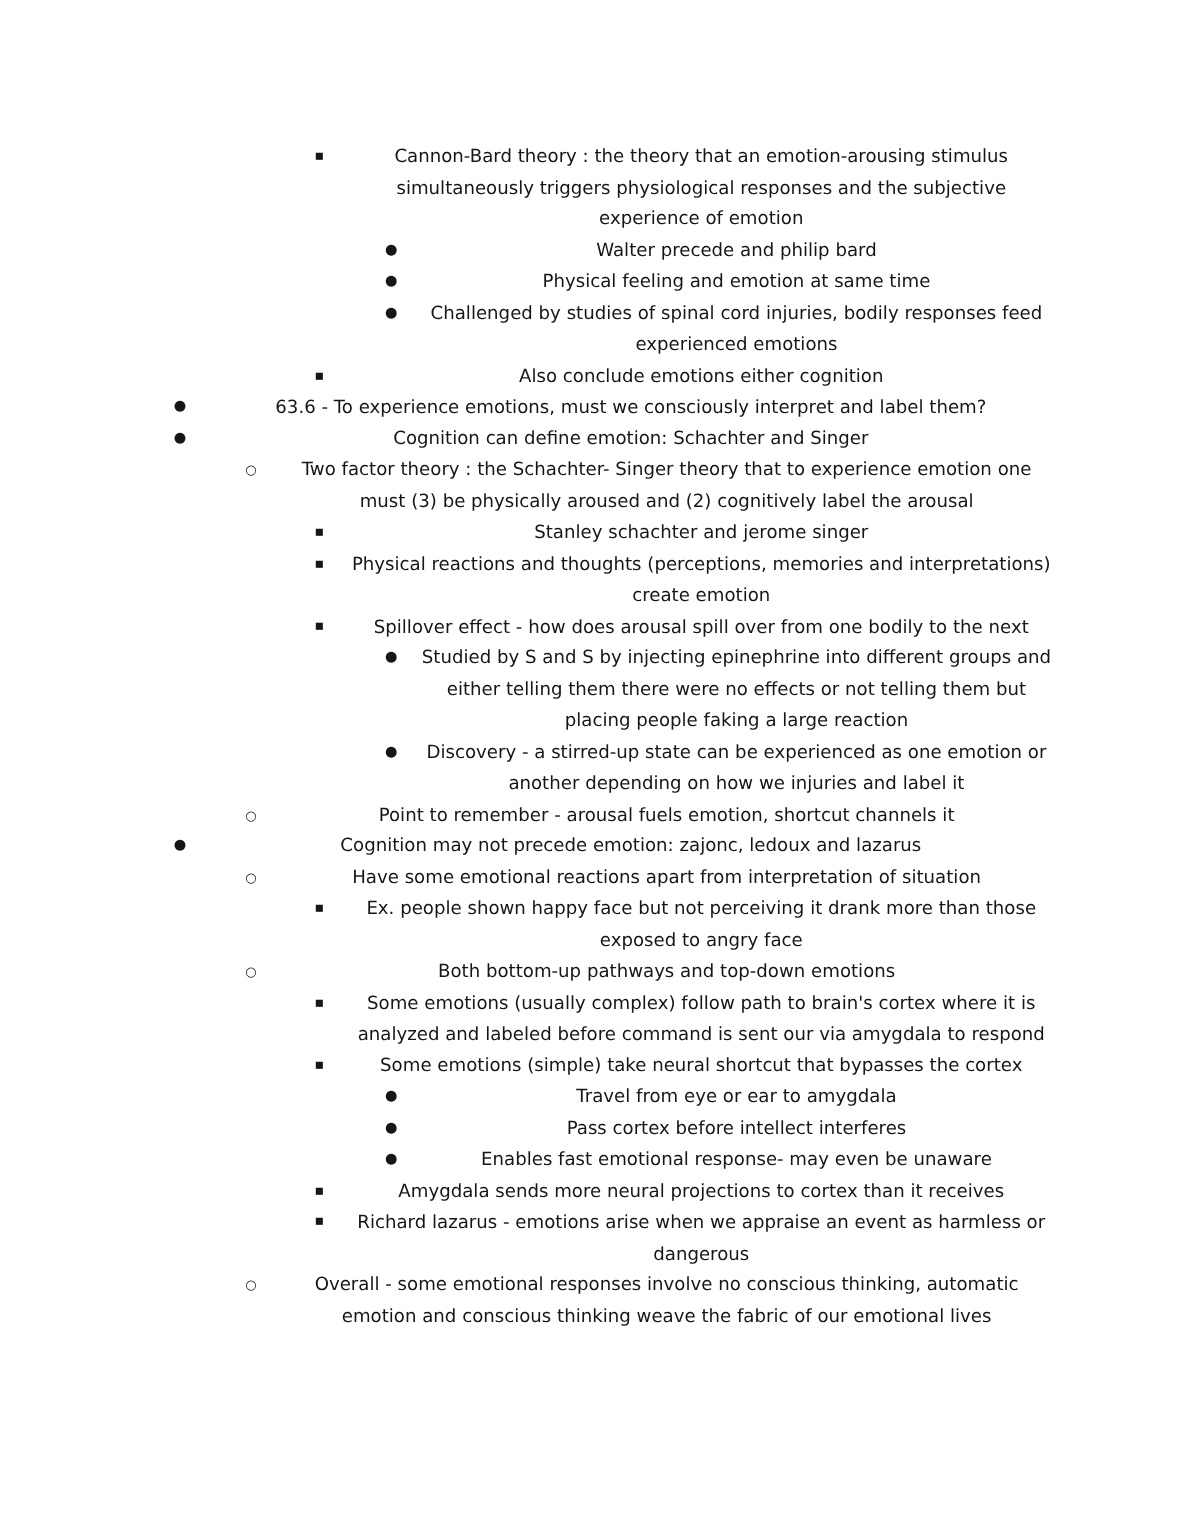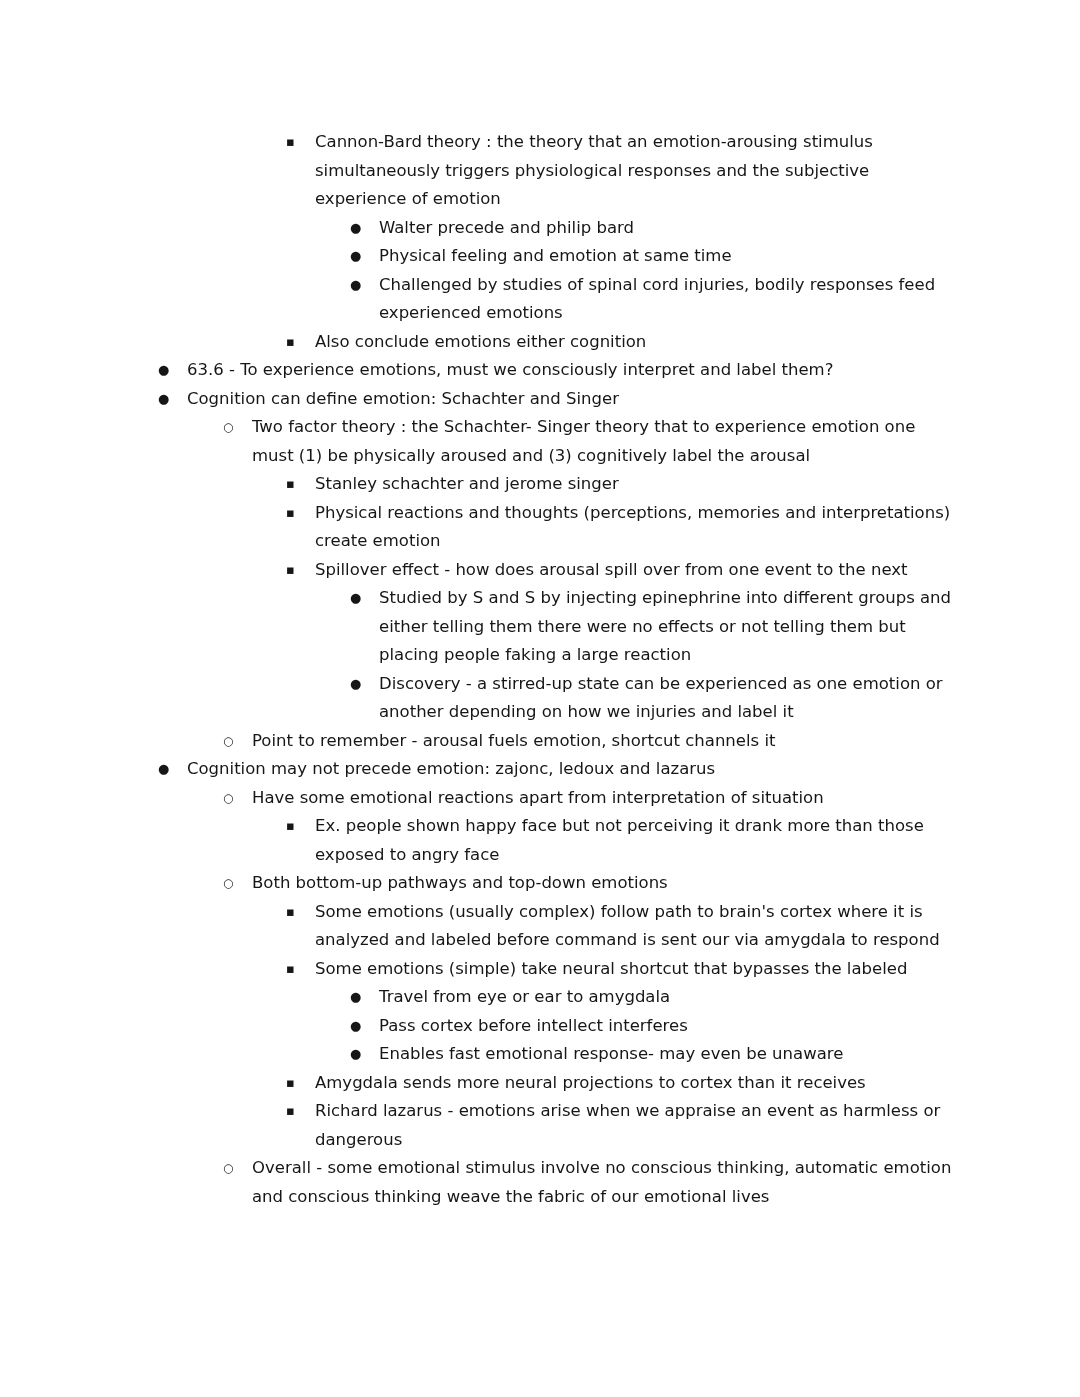--- a/index.html
+++ b/index.html
@@ -41,20 +41,21 @@
     color: #161616;
     user-select: none;
   }
   .level-1 .bullet { font-size: 13px; }
   .level-2 .bullet { font-size: 12px; }
   .level-3 .bullet { font-size: 13px; }
   .level-4 .bullet { font-size: 13px; }
   .text {
     flex: 1 1 auto;
     min-width: 0;
+    text-align: center;
   }
 </style>
 </head>
 <body>
 
 <div class="page">
   <div class="notes-list">
       <div class="item level-3">
     <span class="bullet">▪</span>
     <span class="text">Cannon-Bard theory : the theory that an emotion-arousing stimulus simultaneously triggers physiological responses and the subjective experience of emotion</span>
@@ -78,33 +79,33 @@
       <div class="item level-1">
     <span class="bullet">●</span>
     <span class="text">63.6 - To experience emotions, must we consciously interpret and label them?</span>
   </div>
       <div class="item level-1">
     <span class="bullet">●</span>
     <span class="text">Cognition can define emotion: Schachter and Singer</span>
   </div>
       <div class="item level-2">
     <span class="bullet">○</span>
-    <span class="text">Two factor theory : the Schachter- Singer theory that to experience emotion one must (1) be physically aroused and (3) cognitively label the arousal</span>
+    <span class="text">Two factor theory : the Schachter- Singer theory that to experience emotion one must (3) be physically aroused and (2) cognitively label the arousal</span>
   </div>
       <div class="item level-3">
     <span class="bullet">▪</span>
     <span class="text">Stanley schachter and jerome singer</span>
   </div>
       <div class="item level-3">
     <span class="bullet">▪</span>
     <span class="text">Physical reactions and thoughts (perceptions, memories and interpretations) create emotion</span>
   </div>
       <div class="item level-3">
     <span class="bullet">▪</span>
-    <span class="text">Spillover effect - how does arousal spill over from one event to the next</span>
+    <span class="text">Spillover effect - how does arousal spill over from one bodily to the next</span>
   </div>
       <div class="item level-4">
     <span class="bullet">●</span>
     <span class="text">Studied by S and S by injecting epinephrine into different groups and either telling them there were no effects or not telling them but placing people faking a large reaction</span>
   </div>
       <div class="item level-4">
     <span class="bullet">●</span>
     <span class="text">Discovery - a stirred-up state can be experienced as one emotion or another depending on how we injuries and label it</span>
   </div>
       <div class="item level-2">
@@ -126,21 +127,21 @@
       <div class="item level-2">
     <span class="bullet">○</span>
     <span class="text">Both bottom-up pathways and top-down emotions</span>
   </div>
       <div class="item level-3">
     <span class="bullet">▪</span>
     <span class="text">Some emotions (usually complex) follow path to brain's cortex where it is analyzed and labeled before command is sent our via amygdala to respond</span>
   </div>
       <div class="item level-3">
     <span class="bullet">▪</span>
-    <span class="text">Some emotions (simple) take neural shortcut that bypasses the labeled</span>
+    <span class="text">Some emotions (simple) take neural shortcut that bypasses the cortex</span>
   </div>
       <div class="item level-4">
     <span class="bullet">●</span>
     <span class="text">Travel from eye or ear to amygdala</span>
   </div>
       <div class="item level-4">
     <span class="bullet">●</span>
     <span class="text">Pass cortex before intellect interferes</span>
   </div>
       <div class="item level-4">
@@ -150,16 +151,16 @@
       <div class="item level-3">
     <span class="bullet">▪</span>
     <span class="text">Amygdala sends more neural projections to cortex than it receives</span>
   </div>
       <div class="item level-3">
     <span class="bullet">▪</span>
     <span class="text">Richard lazarus - emotions arise when we appraise an event as harmless or dangerous</span>
   </div>
       <div class="item level-2">
     <span class="bullet">○</span>
-    <span class="text">Overall - some emotional stimulus involve no conscious thinking, automatic emotion and conscious thinking weave the fabric of our emotional lives</span>
+    <span class="text">Overall - some emotional responses involve no conscious thinking, automatic emotion and conscious thinking weave the fabric of our emotional lives</span>
   </div>
     </div>
 </div>
 
 </body></html>

